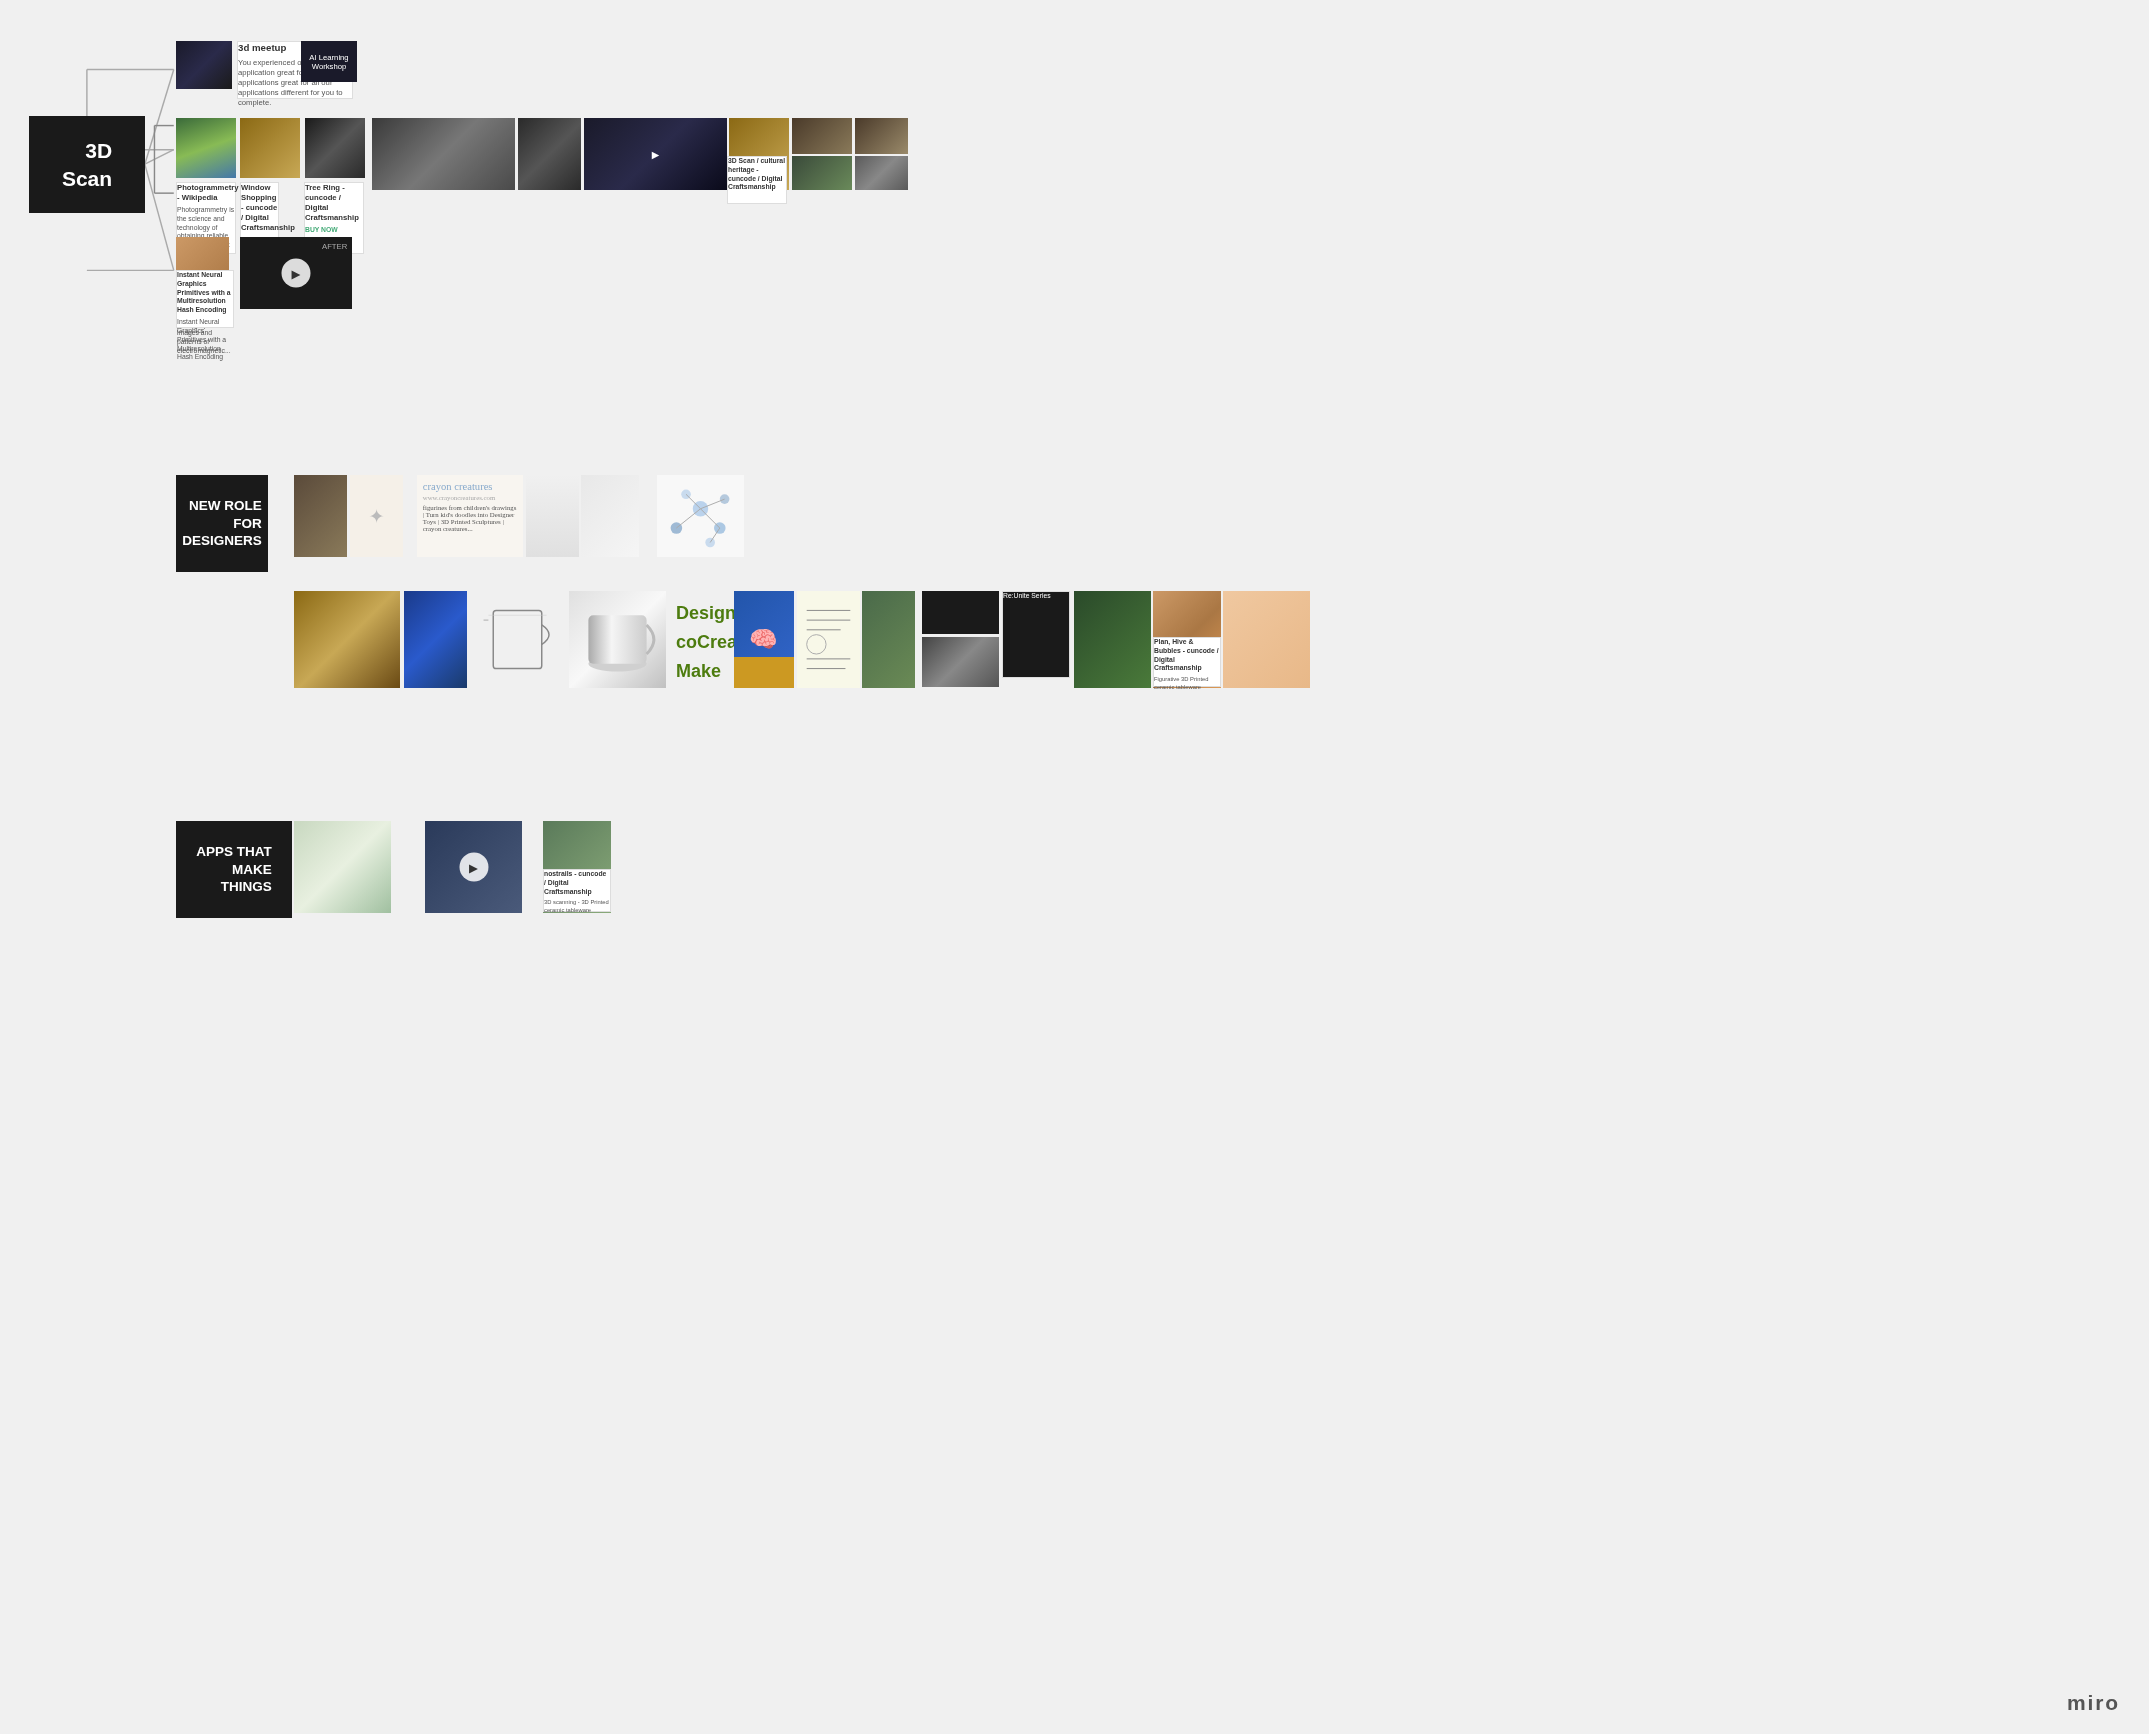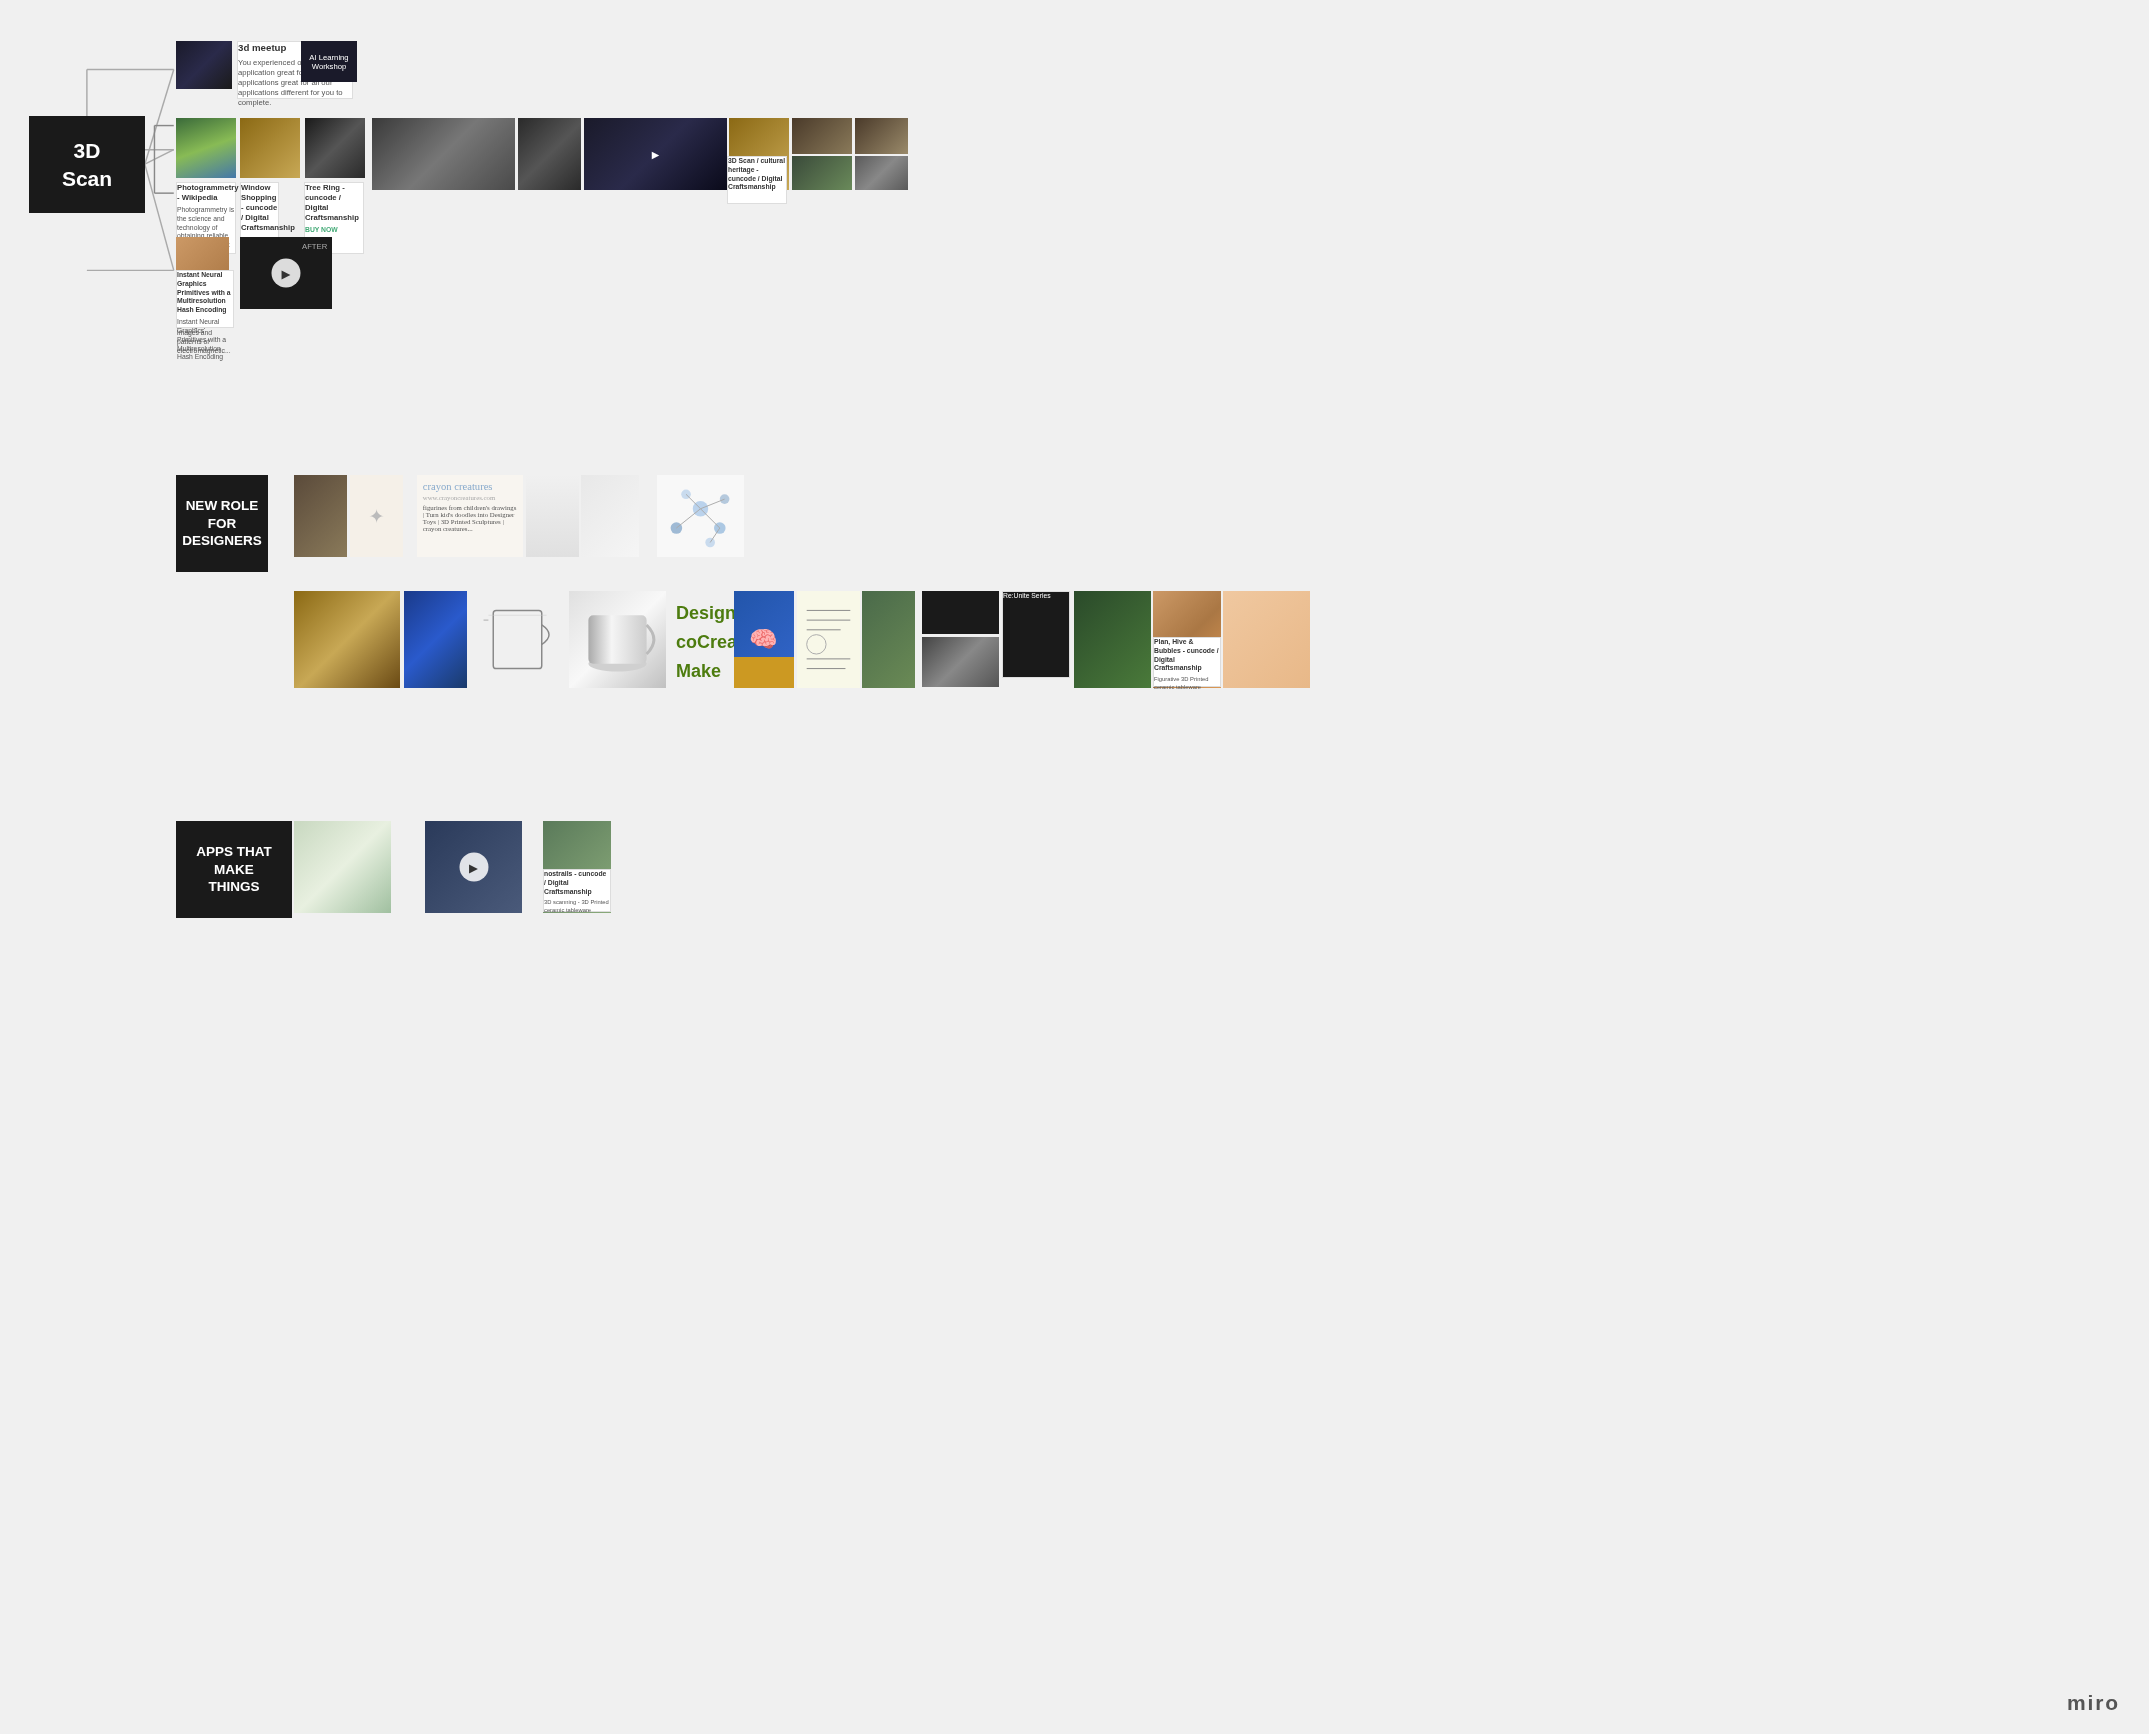--- a/index.html
+++ b/index.html
@@ -19,21 +19,21 @@
       background: #f0f0f0;
     }
 
     
     .label-box {
       position: absolute;
       background: #1a1a1a;
       color: #fff;
       font-weight: bold;
       font-size: 17.4px;
-      text-align: center;
+      text-align: right;
       display: flex;
       align-items: center;
       justify-content: center;
       padding: 9.7px;
       line-height: 1.3;
     }
 
     
     .thumb {
       position: absolute;
@@ -212,21 +212,21 @@
   </div>
 
   <div class="thumb" style="left:855px; top:118px; width:53px; height:36px; background:linear-gradient(135deg,#4a3a2a,#9a8a6a);">
   </div>
   <div class="thumb" style="left:855px; top:156px; width:53px; height:34px; background:linear-gradient(135deg,#5a5a5a,#888,#5a5a5a);">
   </div>
 
   <div class="thumb" style="left:176px; top:237px; width:53px; height:53px; background:linear-gradient(135deg,#cc9966,#aa7744);">
   </div>
 
-  <div class="thumb" style="left:240px; top:237px; width:92px; height:72px; background:#1a1a1a; position:absolute;">
+  <div class="thumb" style="left:240px; top:237px; width:112px; height:72px; background:#1a1a1a; position:absolute;">
     <div style="position:absolute;top:4.8px;right:4.8px;color:#aaa;font-size:7.7px;">AFTER</div>
     <div class="play-btn">▶</div>
   </div>
 
   <div class="info-card" style="left:176px; top:270px; width:58px; height:58px;">
     <div class="card-title" style="font-size:6.8px;">Instant Neural Graphics Primitives with a Multiresolution Hash Encoding</div>
     <div style="font-size:6.8px;color:#555;">Instant Neural Graphics Primitives with a Multiresolution Hash Encoding</div>
   </div>
 
   <div class="label-box" style="left:176px; top:475px; width:92px; height:97px; font-size:13.5px;">

